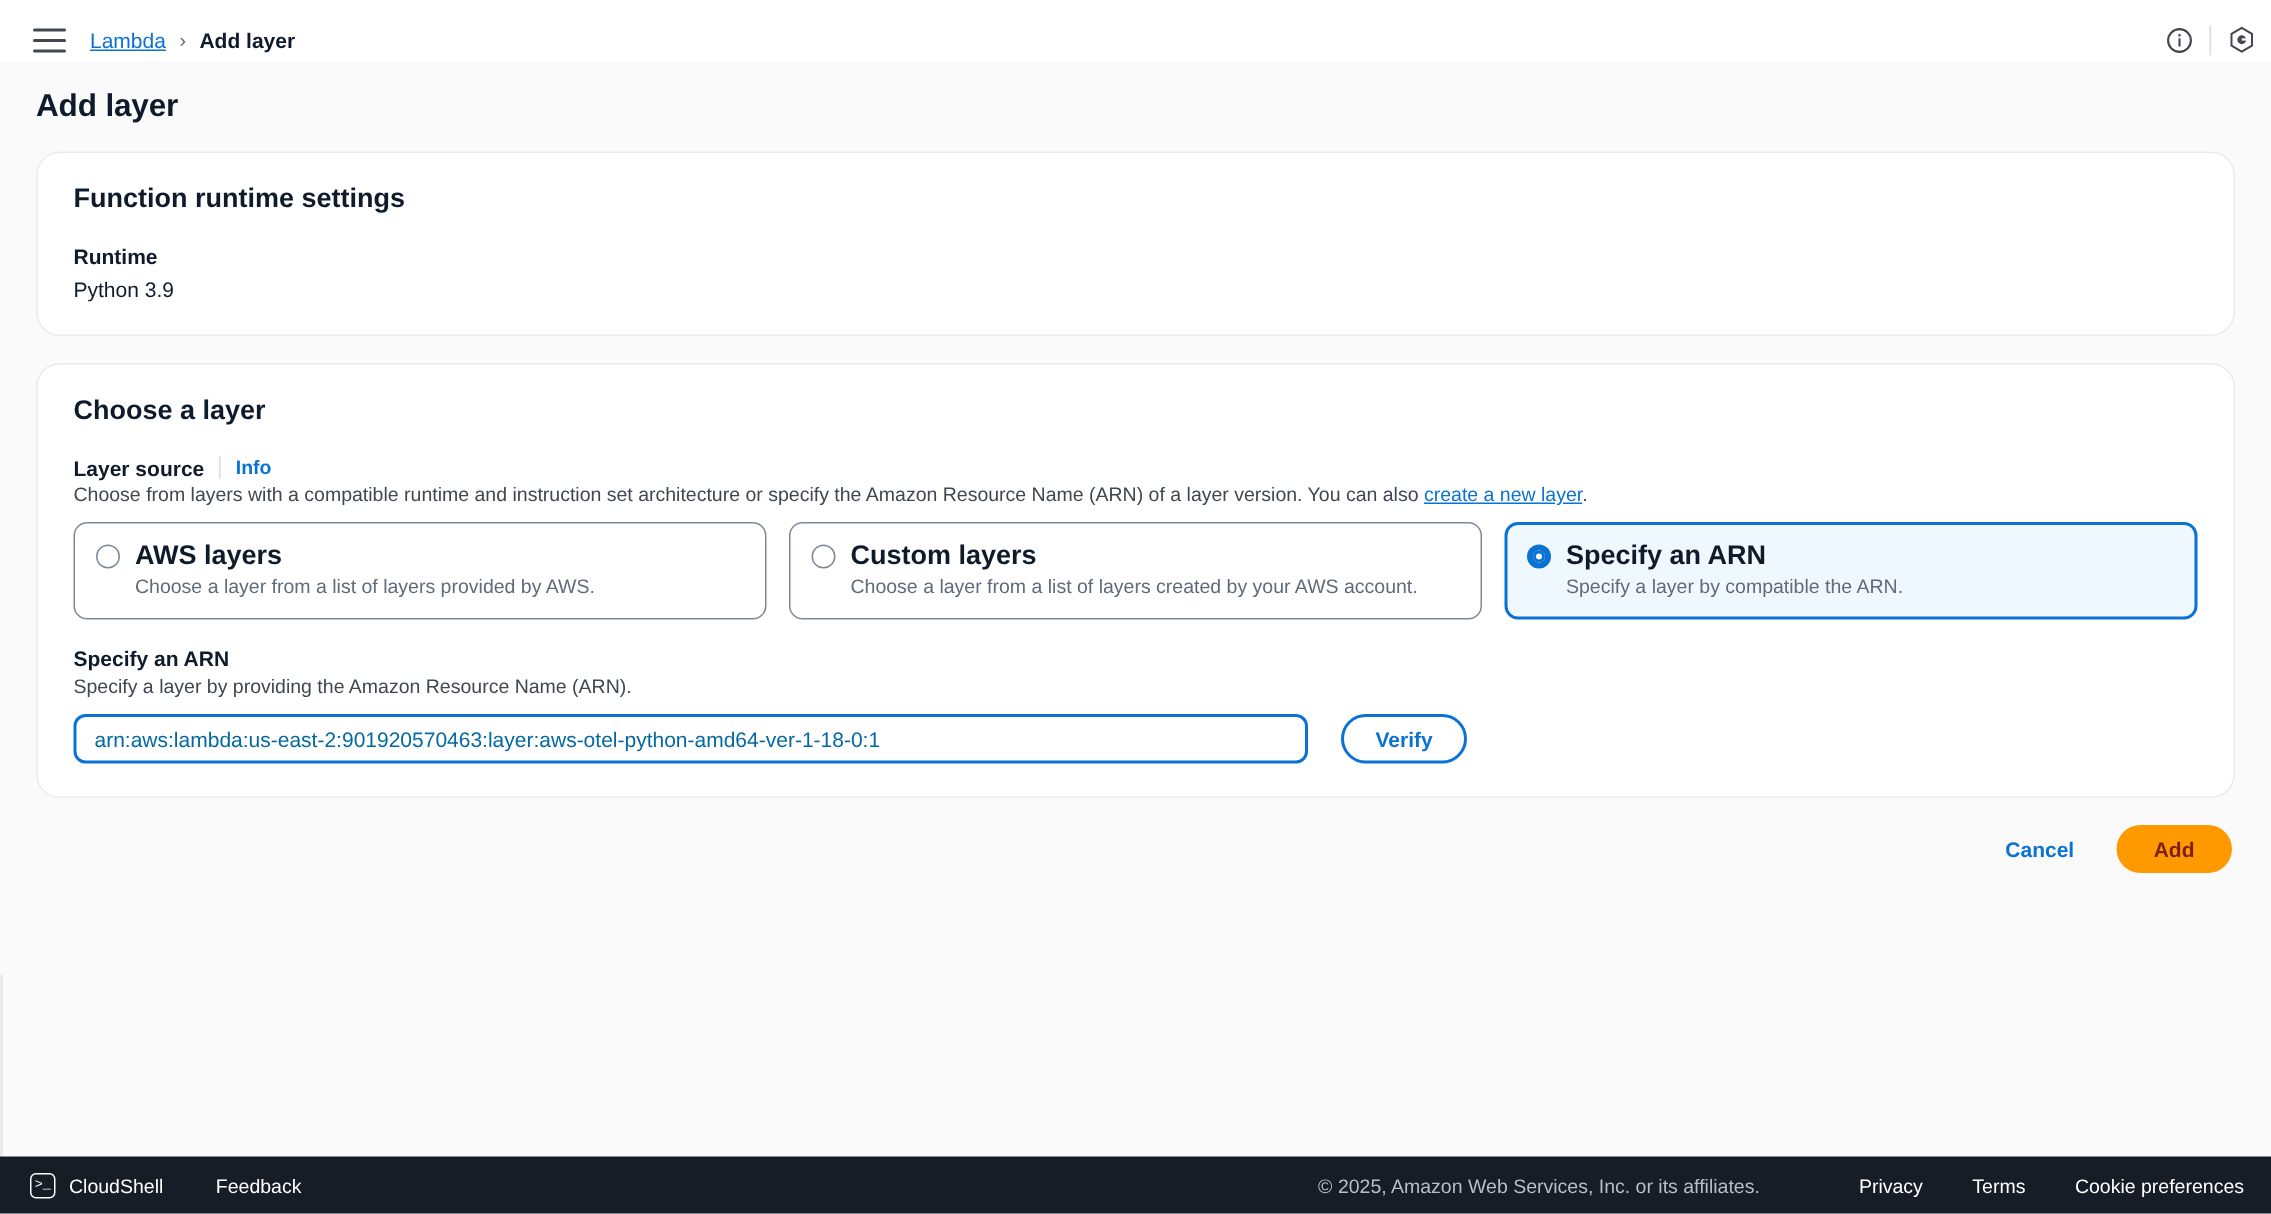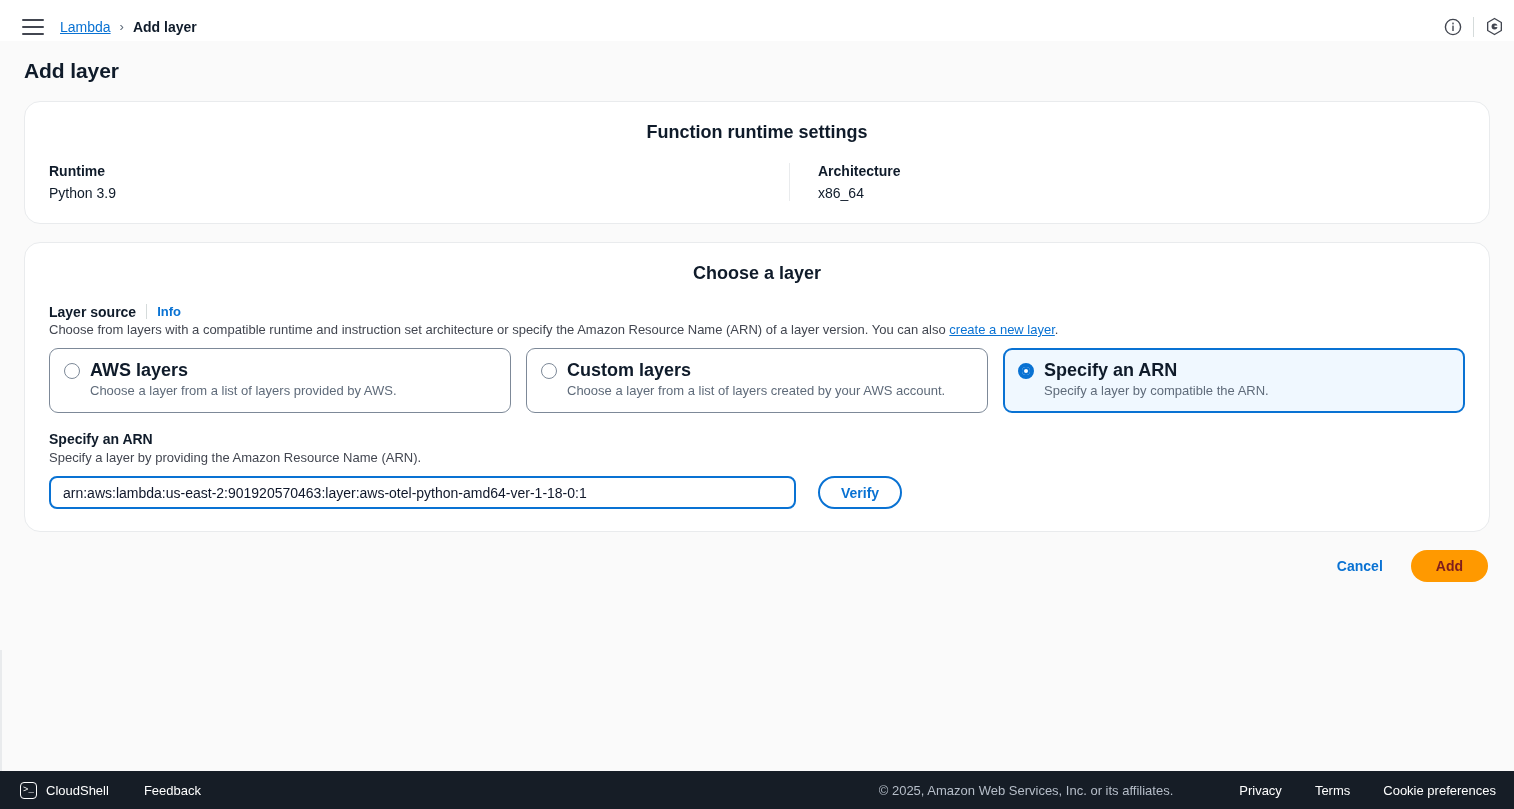--- a/index.html
+++ b/index.html
@@ -61,21 +61,21 @@
   }
 
   .container {
     margin: 18px 24px 0 24px;
     background: #ffffff;
     border: 1px solid #e9ebed;
     border-radius: 16px;
     padding: 20px 24px 22px 24px;
   }
   .container-h {
-    font-size: 18px; font-weight: bold; color: #0f1b2a; margin: 0 0 20px 0; text-align: center;
+    font-size: 18px; font-weight: bold; color: #0f1b2a; margin: 0 0 20px 0;
   }
 
   
   .cols { display: flex; }
   .col { flex: 0 0 740px; padding-right: 24px; }
   .col-2 { flex: 1; padding-left: 28px; border-left: 1px solid #e9ebed; }
   .field-label { font-size: 14px; font-weight: bold; color: #0f1b2a; margin-bottom: 6px; }
   .field-value { font-size: 14px; color: #0f1b2a; }
 
   
@@ -111,26 +111,26 @@
     border: 4px solid #0972d3; background: #ffffff;
     box-shadow: inset 0 0 0 2px #0972d3;
   }
   .tile-title { font-size: 18px; font-weight: bold; color: #0f1b2a; line-height: 18px; }
   .tile-desc { font-size: 13px; color: #5f6b7a; margin-top: 3px; line-height: 17px; }
 
   
   .arn-block { margin-top: 18px; }
   .arn-row { display: flex; align-items: center; gap: 22px; margin-top: 11px; }
   .arn-input {
-    width: 747px; height: 33px;
+    width: 823px; height: 33px;
     border: 2px solid #0972d3;
     border-radius: 8px;
     padding: 0 12px;
     font-size: 14px;
-    color: #0f172a;
+    color: #0369a1;
     font-family: "Liberation Sans", sans-serif;
     background: #ffffff;
     outline: none;
   }
   .btn-verify {
     height: 33px; padding: 0 21px;
     border: 2px solid #0972d3; border-radius: 18px;
     background: transparent; color: #0972d3;
     font-size: 14px; font-weight: bold; cursor: pointer;
     font-family: "Liberation Sans", sans-serif;
@@ -212,24 +212,20 @@
 
   <div class="page-title">Add layer</div>
 
   <div class="container">
     <div class="container-h">Function runtime settings</div>
     <div class="cols">
       <div class="col">
         <div class="field-label">Runtime</div>
         <div class="field-value">Python 3.9</div>
       </div>
-      <div class="col-2">
-        <div class="field-label">Architecture</div>
-        <div class="field-value">x86_64</div>
-      </div>
     </div>
   </div>
 
   <div class="container">
     <div class="container-h">Choose a layer</div>
 
     <div class="label-row">
       <span class="label-strong">Layer source</span>
       <span class="label-sep"></span>
       <span class="info-link">Info</span>

